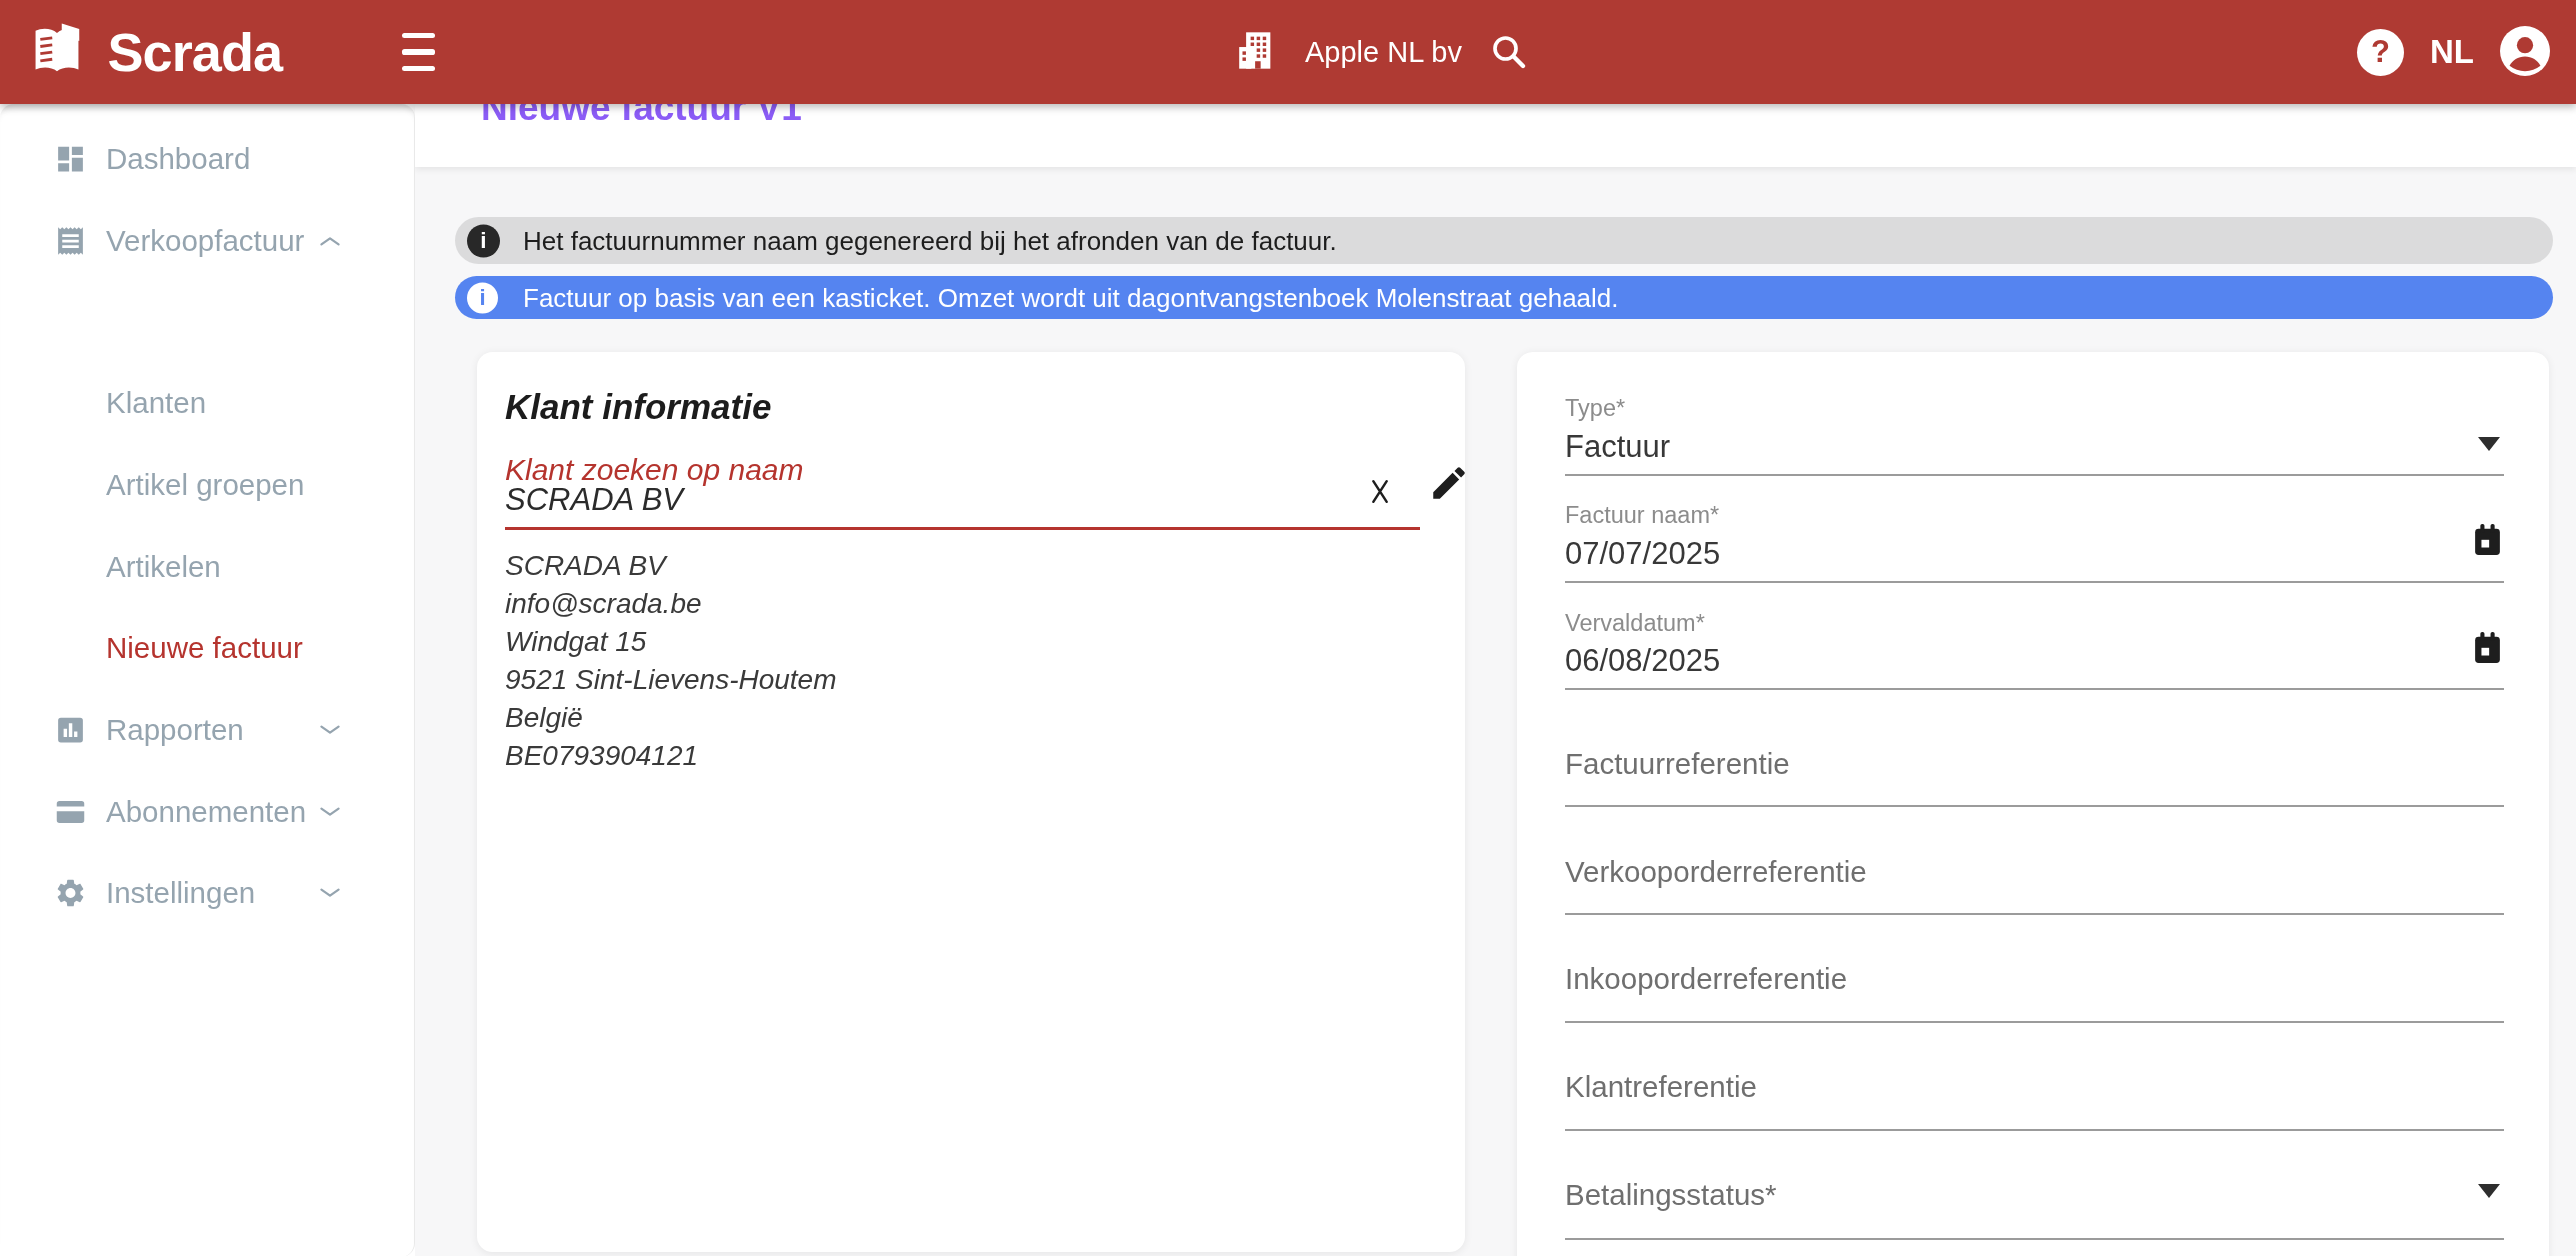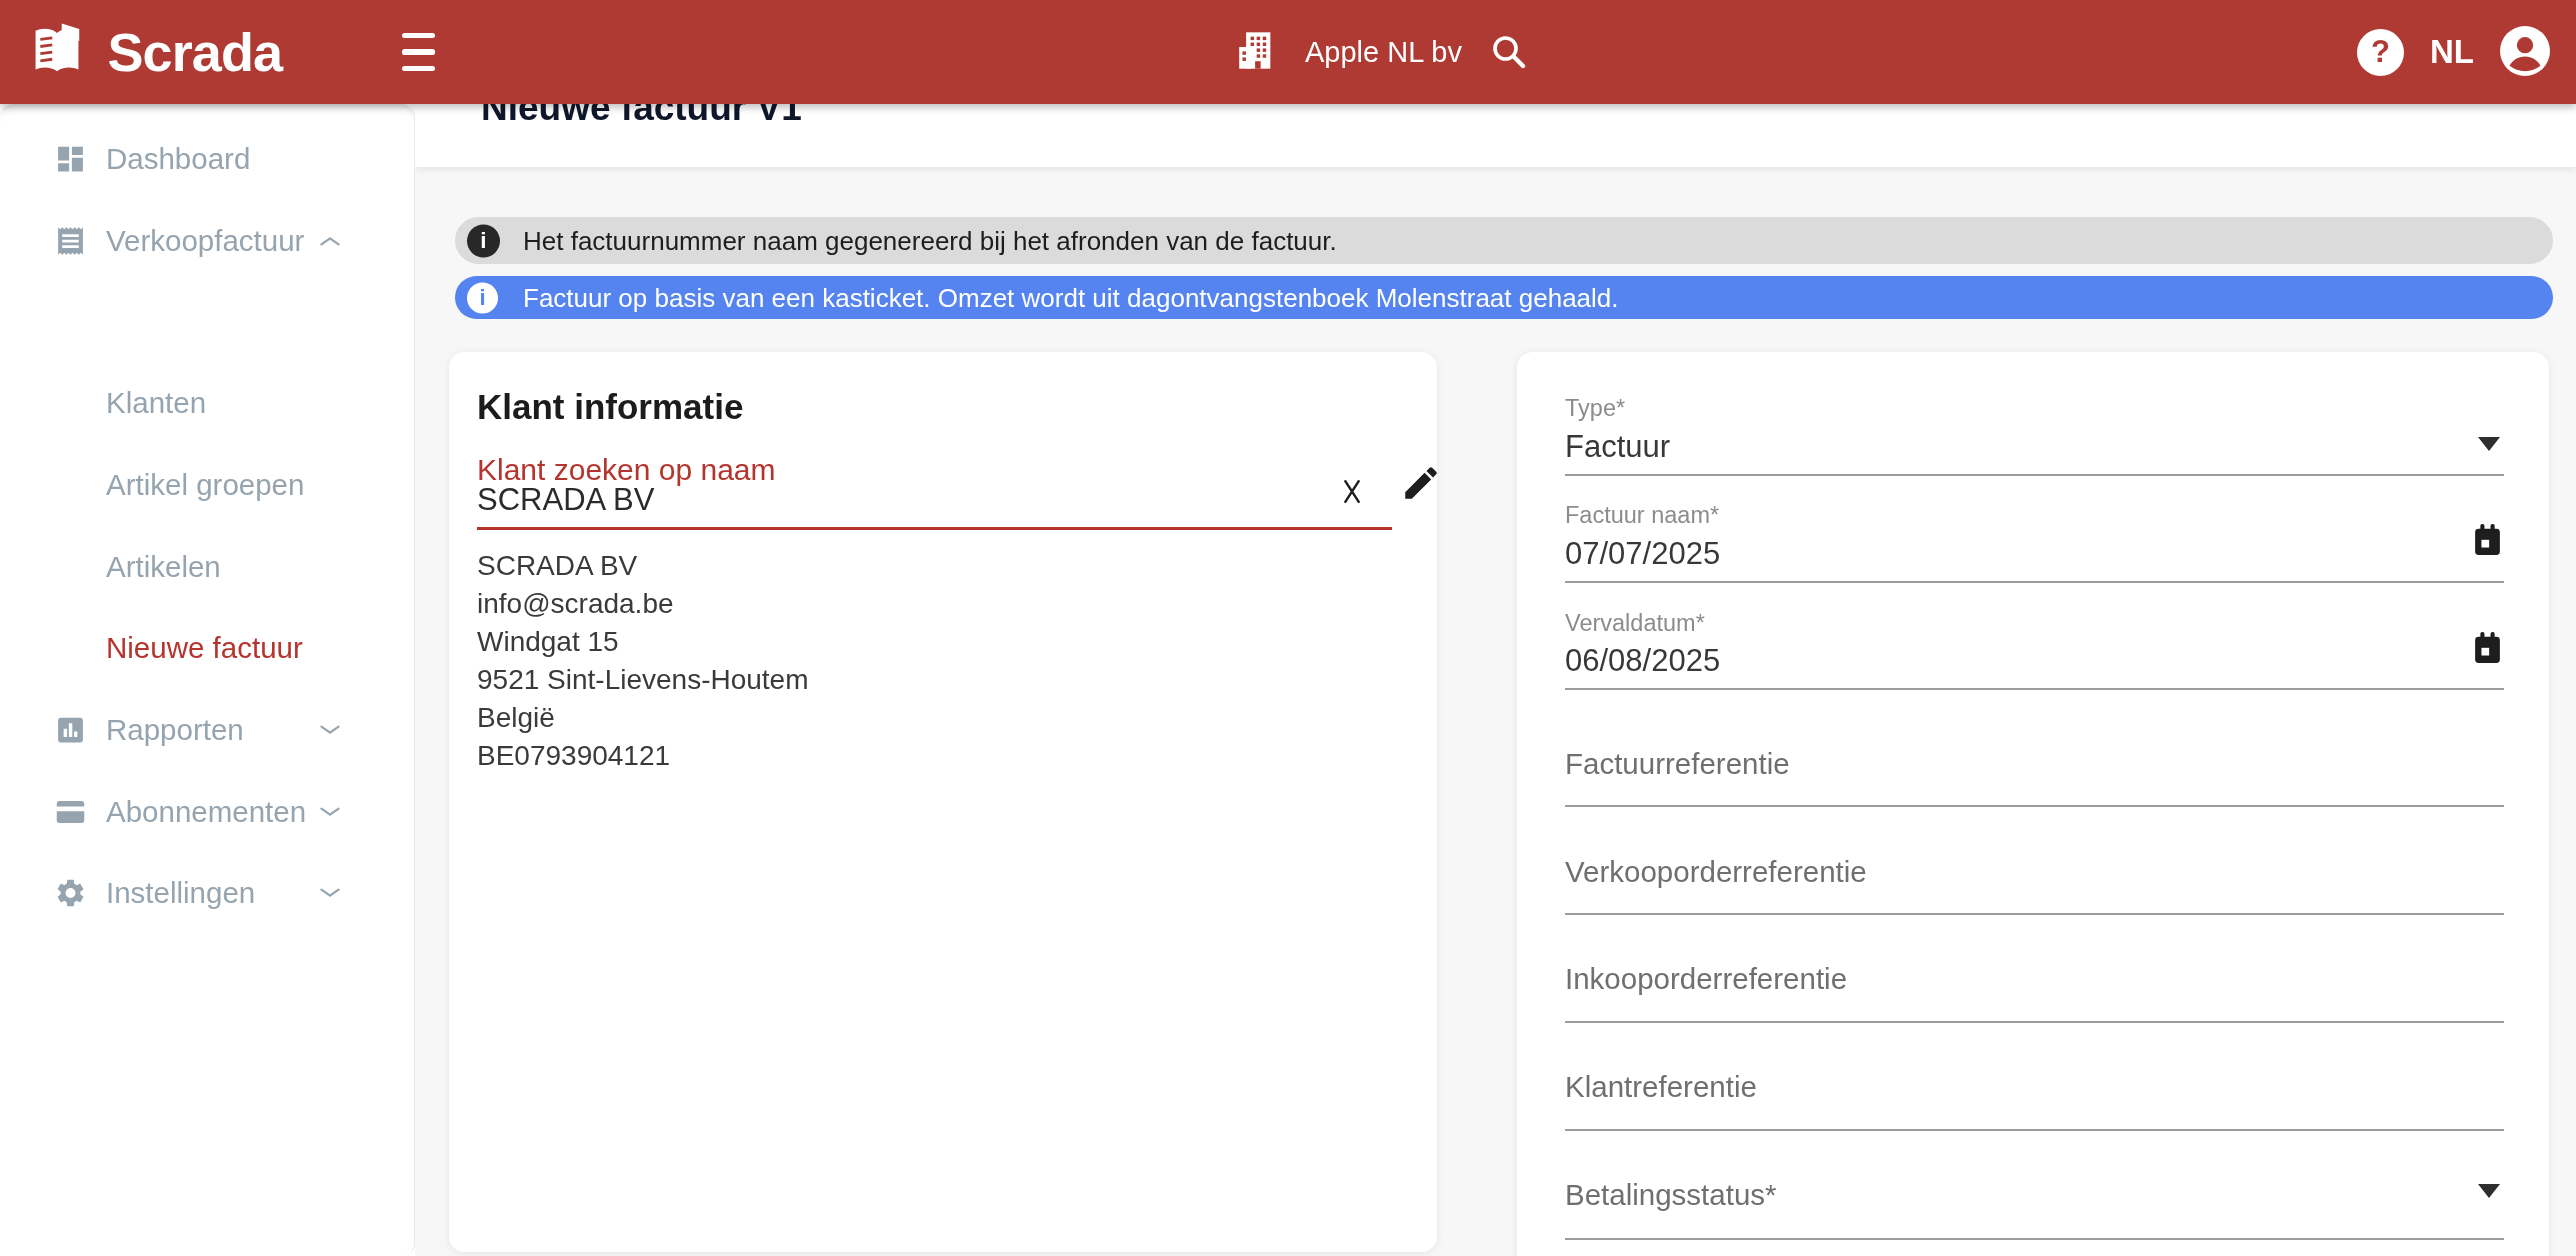--- a/index.html
+++ b/index.html
@@ -8,21 +8,21 @@
     font-family: "Liberation Sans", sans-serif;
     background: #ffffff;
     overflow: hidden;
     position: relative;
   }
   .app { position: absolute; inset: 0; width: 2576px; height: 1257px; overflow: hidden; }
 
   
   .content-bg { position: absolute; left: 415px; top: 167px; right: 0; bottom: 0; background: #F7F7F8; z-index: 1; }
   .title-strip { position: absolute; left: 415px; top: 104px; width: 2161px; height: 63px; background: #ffffff; box-shadow: 0 2.6px 6px rgba(0,0,0,0.07); z-index: 4; }
-  .page-title { position: absolute; left: 481px; top: 87px; font-size: 37px; font-weight: 600; color: #0f172a; z-index: 5; white-space: nowrap; }
+  .page-title { position: absolute; left: 481px; top: 87px; font-size: 37px; font-weight: 600; color: #8b5cf6; z-index: 5; white-space: nowrap; }
 
   
   .hdr { position: absolute; left: 0; top: 0; width: 2576px; height: 104px; background: #AF3A33; z-index: 50; box-shadow: 0 2.6px 7.8px rgba(0,0,0,0.28); }
   .logo-wrap { position: absolute; left: 29.5px; top: 0; height: 104px; display: flex; align-items: center; gap: 24px; cursor: pointer; }
   .brand-text { color: #ffffff; font-size: 54px; font-weight: 700; letter-spacing: -0.9px; line-height: 1; }
   .burger { position: absolute; left: 402px; top: 31px; width: 33px; height: 42px; display: flex; flex-direction: column; justify-content: space-between; cursor: pointer; padding: 1.7px 0; }
   .burger span { display: block; width: 33px; height: 5.2px; background: #ffffff; border-radius: 2.6px; }
   .company { position: absolute; left: 1234px; top: 0; height: 104px; display: flex; align-items: center; gap: 26px; cursor: pointer; }
   .company-name { color: #ffffff; font-size: 29px; font-weight: 400; white-space: nowrap; }
   .hdr-right { position: absolute; right: 26px; top: 0; height: 104px; display: flex; align-items: center; gap: 26px; }
@@ -45,21 +45,21 @@
   .banner.blue { top: 276px; height: 43px; background: #5584F0; }
   .b-icon { position: absolute; left: 12px; top: 50%; transform: translateY(-50%); border-radius: 50%; display: flex; align-items: center; justify-content: center; font-weight: 700; font-style: normal; }
   .banner.gray .b-icon { width: 33px; height: 33px; background: #282828; color: #ffffff; font-size: 22.6px; }
   .banner.blue .b-icon { width: 31px; height: 31px; background: #ffffff; color: #5584F0; font-size: 22px; }
   .b-text { position: absolute; left: 68px; top: 50%; transform: translateY(-50%); font-size: 26px; font-weight: 500; white-space: nowrap; }
   .banner.gray .b-text { color: #1D1D1D; }
   .banner.blue .b-text { color: #ffffff; }
 
   
   .card { position: absolute; background: #ffffff; border-radius: 15.6px; box-shadow: 0 1.7px 8.7px rgba(0,0,0,0.07); z-index: 6; }
-  .card.left { left: 449px; top: 352px; width: 988px; height: 900px; }
+  .card.left { left: 477px; top: 352px; width: 988px; height: 900px; font-style: italic; }
   .card.right { left: 1517px; top: 352px; width: 1032px; height: 956px; }
 
   .kcard-title { position: absolute; left: 28px; top: 35px; font-size: 35px; font-weight: 700; color: #1C1C1C; }
   .ksearch-label { position: absolute; left: 28px; top: 101px; font-size: 30px; color: #B5342E; }
   .ksearch-value { position: absolute; left: 28px; top: 130px; font-size: 31px; color: #2B2B2B; }
   .kclear { position: absolute; left: 886px; top: 123px; width: 33px; height: 33px; cursor: pointer; }
   .kedit { position: absolute; left: 951px; top: 110px; width: 42px; height: 42px; cursor: pointer; }
   .kunderline { position: absolute; left: 28px; top: 175px; width: 915px; height: 2.6px; background: #B5342E; }
   .kaddress { position: absolute; left: 28px; top: 195px; font-size: 28px; line-height: 38px; color: #3A3A3A; }
 

